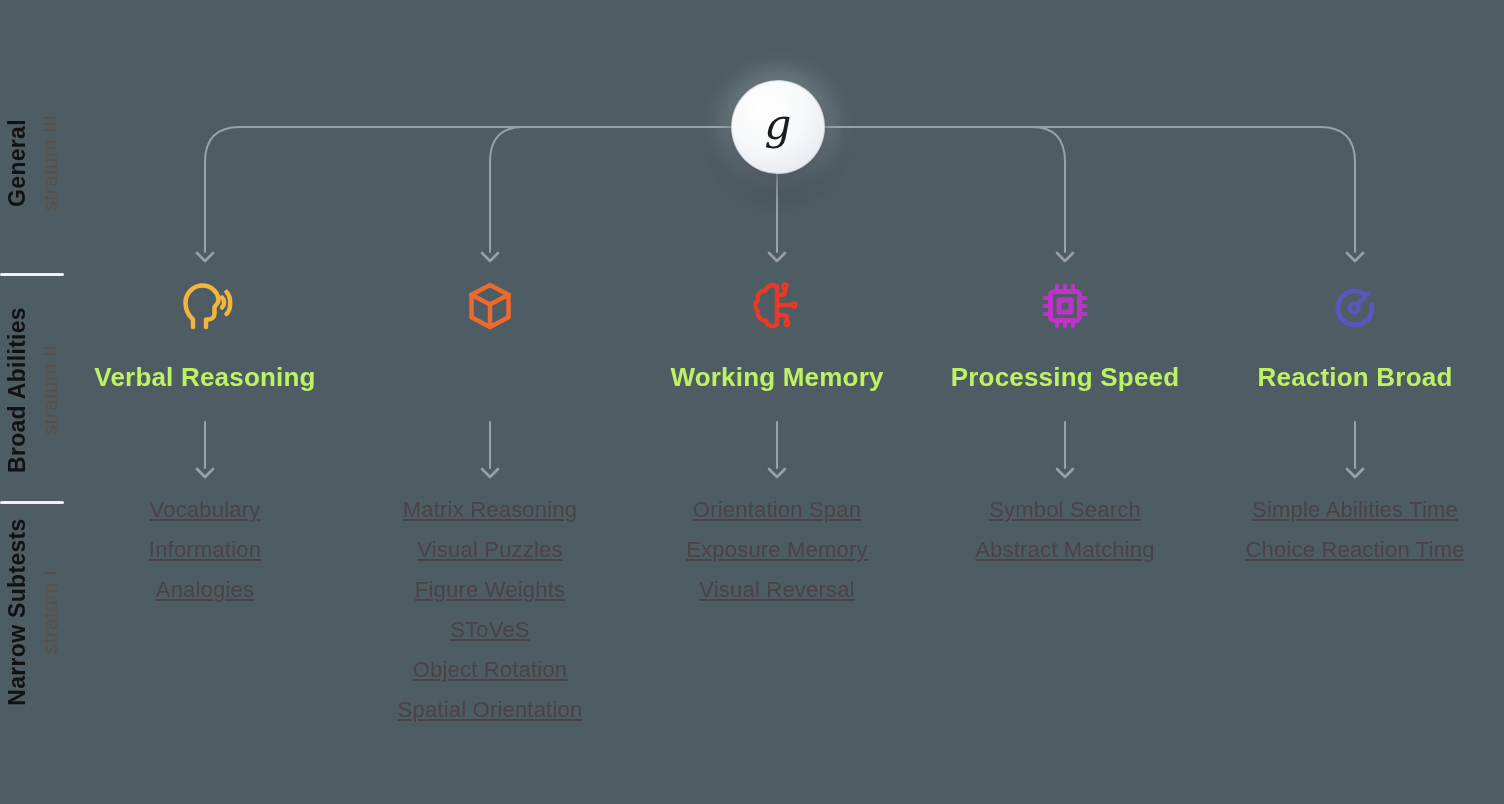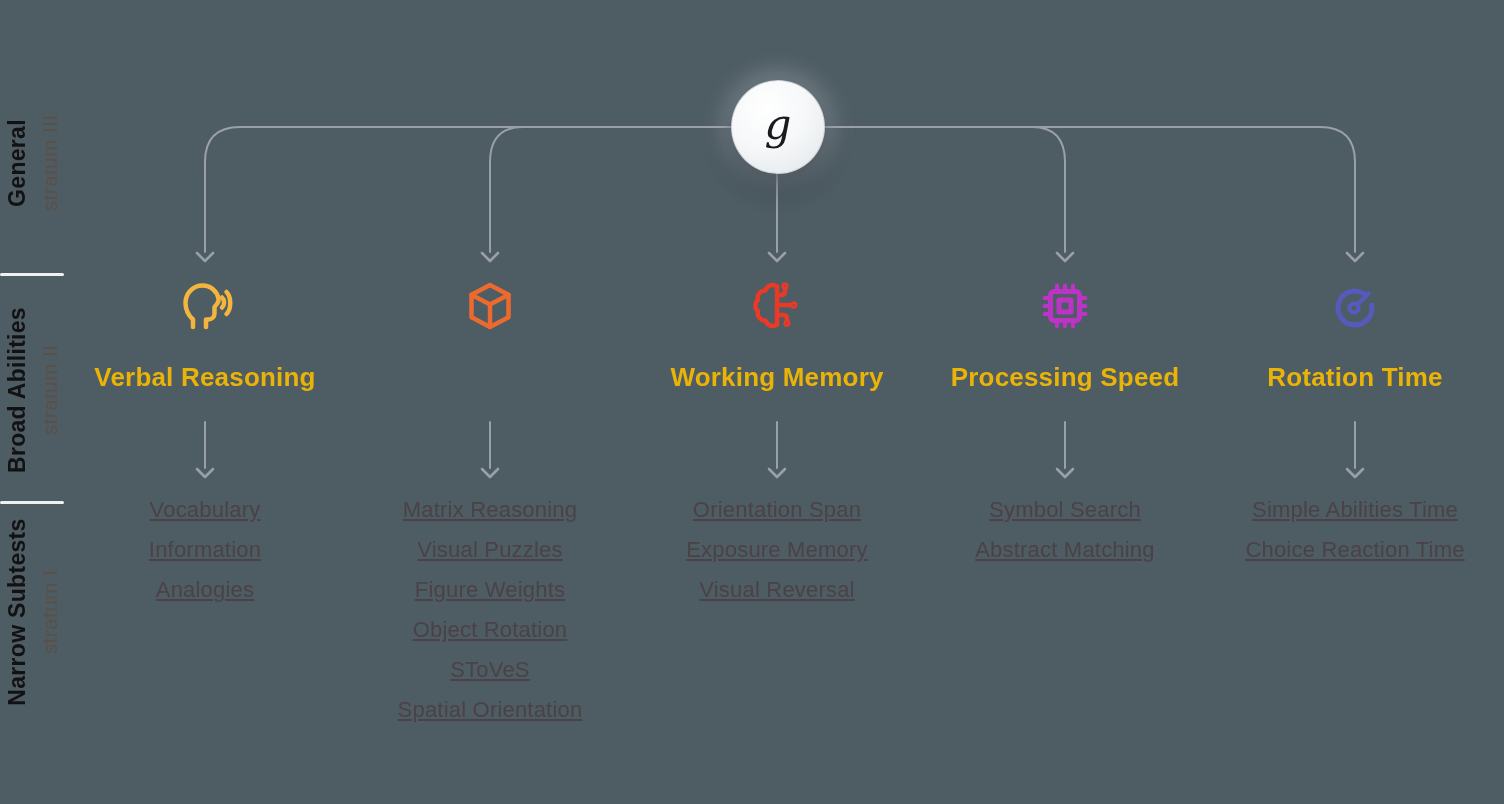--- a/index.html
+++ b/index.html
@@ -30,21 +30,21 @@
     background:radial-gradient(circle at 38% 30%, #ffffff 0%, #f6f8f9 45%, #e1e5e9 100%);
     border:1px solid rgba(198,204,211,.85);
     box-shadow:0 0 22px 9px rgba(233,238,244,.26), 0 14px 24px rgba(21,27,37,.45), 0 3px 8px rgba(21,27,37,.35);
     display:flex;align-items:center;justify-content:center;
   }
   .g-letter{font-family:"DejaVu Serif", serif;font-style:italic;font-size:42px;color:#1b1b1f;transform:translateY(-3px);}
 
   
   .col{position:absolute;top:278px;width:300px;text-align:center;}
   .col-icon{height:56px;display:flex;justify-content:center;}
-  .col-label{position:absolute;top:84px;left:0;right:0;font-size:26px;font-weight:600;color:#eab308;letter-spacing:.2px;white-space:nowrap;}
+  .col-label{position:absolute;top:84px;left:0;right:0;font-size:26px;font-weight:600;color:#bef264;letter-spacing:.2px;white-space:nowrap;}
   .col-subtests{position:absolute;top:212px;left:0;right:0;}
   .subtest{line-height:40px;font-size:22px;font-weight:500;color:#4b4247;letter-spacing:.2px;white-space:nowrap;text-decoration:underline;}
 </style>
 </head>
 <body>
 
 <div class="stage">
 
   <svg class="wires" width="1504" height="804" viewBox="0 0 1504 804" fill="none" stroke-width="2" stroke-linecap="round" stroke-linejoin="round" stroke="#9aa0a8">
     <path d="M205 252 V162 Q205 127 240 127 H1320 Q1355 127 1355 162 V252"></path>
@@ -109,22 +109,22 @@
       <svg width="56" height="56" viewBox="0 0 56 56" fill="none" stroke-width="4.5" stroke-linecap="round" stroke-linejoin="round" stroke="#ed6a2f">
         <path d="M28 7 L46.5 16.8 V39.2 L28 49 L9.5 39.2 V16.8 Z"></path>
         <path d="M9.5 16.8 L28 26.5 L46.5 16.8"></path>
         <path d="M28 26.5 V49"></path>
       </svg>
     </div>
     <div class="col-subtests">
       <div class="subtest">Matrix Reasoning</div>
       <div class="subtest">Visual Puzzles</div>
       <div class="subtest">Figure Weights</div>
+      <div class="subtest">SToVeS</div>
       <div class="subtest">Object Rotation</div>
-      <div class="subtest">SToVeS</div>
       <div class="subtest">Spatial Orientation</div>
     </div>
   </div>
 
   <div class="col" style="left:627px">
     <div class="col-icon">
       <svg width="56" height="56" viewBox="0 0 56 56" fill="none" stroke-width="4.5" stroke-linecap="round" stroke-linejoin="round" stroke="#e93a28">
         <path d="M28 8.5 C24 5.5 18 7 16.5 12.5 C11 12.5 7.5 17 9 22 C5.5 24.5 5.5 30.5 9 33 C7.5 38 11 42.5 16.5 42.5 C18 47.5 24 49.5 28 46.5"></path>
         <path d="M28 8.5 V46.5"></path>
         <path d="M28 17 H32.5 C35 17 36 15.5 36 13 V10.5"></path>
@@ -162,20 +162,20 @@
   </div>
 
   <div class="col" style="left:1205px">
     <div class="col-icon">
       <svg width="56" height="56" viewBox="0 0 56 56" fill="none" stroke-width="5" stroke-linecap="round" stroke-linejoin="round" stroke="#565abc">
         <path d="M36.5 15.3 A17 17 0 1 0 44.7 27"></path>
         <circle cx="27" cy="30" r="4.5" stroke-width="4.5"></circle>
         <path stroke-width="4.5" d="M30.8 26.2 L41.5 15.5"></path>
       </svg>
     </div>
-    <div class="col-label">Rotation Time</div>
+    <div class="col-label">Reaction Broad</div>
     <div class="col-subtests">
       <div class="subtest">Simple Abilities Time</div>
       <div class="subtest">Choice Reaction Time</div>
     </div>
   </div>
 
 </div>
 
 </body></html>

